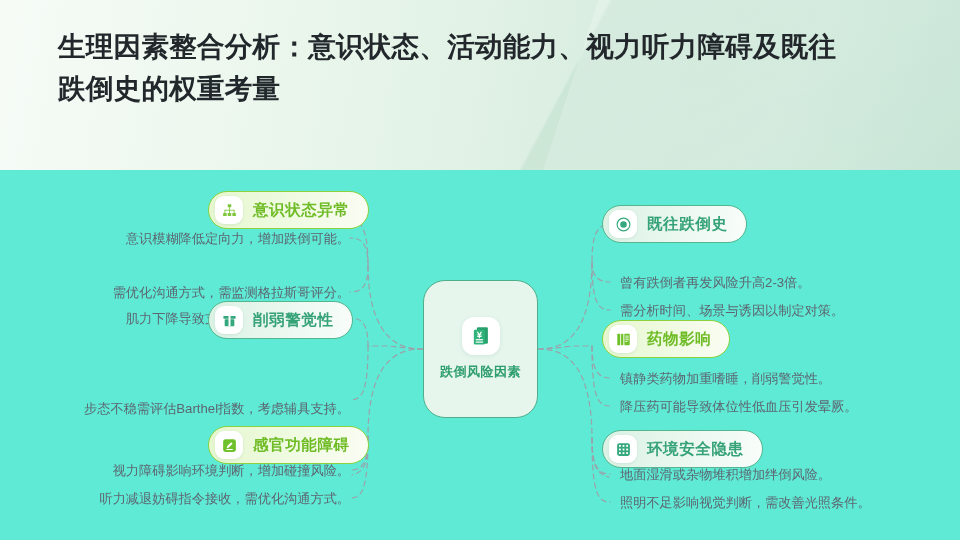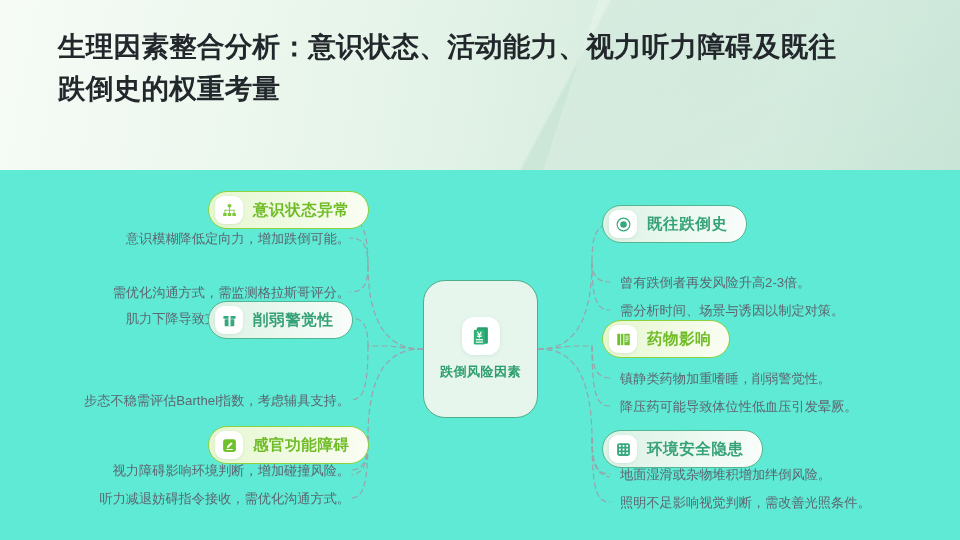--- a/index.html
+++ b/index.html
@@ -171,21 +171,21 @@
           <g fill="#35a87d">
             <rect x="3.4" y="5.6" width="17.2" height="4" rx="0.9"></rect>
             <rect x="5.2" y="10.4" width="13.6" height="9.6" rx="1"></rect>
             <rect x="10.6" y="3.2" width="2.8" height="17" fill="#ffffff"></rect>
           </g>
         </svg>
       </span>
       <span class="plabel">削弱警觉性</span>
     </div>
     <div class="leaf r" style="left:64px;top:140px;width:286px;">肌力下降导致支撑不足，易发生失衡。</div>
-    <div class="leaf r" style="left:22px;top:222px;width:328px;">步态不稳需评估Barthel指数，考虑辅具支持。</div>
+    <div class="leaf r" style="left:22px;top:230px;width:328px;">步态不稳需评估Barthel指数，考虑辅具支持。</div>
 
     <div class="pill tone-lime" style="left:208px;top:256px;justify-content:center;">
       <span class="badge">
         <svg width="17" height="17" viewBox="0 0 24 24" aria-hidden="true">
           <rect x="3" y="3" width="18" height="18" rx="3.4" fill="#6fc12c"></rect>
           <path d="M8 15.8l0.9-3 5.4-5.4 2.1 2.1-5.4 5.4z" fill="#ffffff"></path>
           <rect x="7.6" y="16.9" width="9" height="1.5" fill="#ffffff"></rect>
         </svg>
       </span>
       <span class="plabel">感官功能障碍</span>

